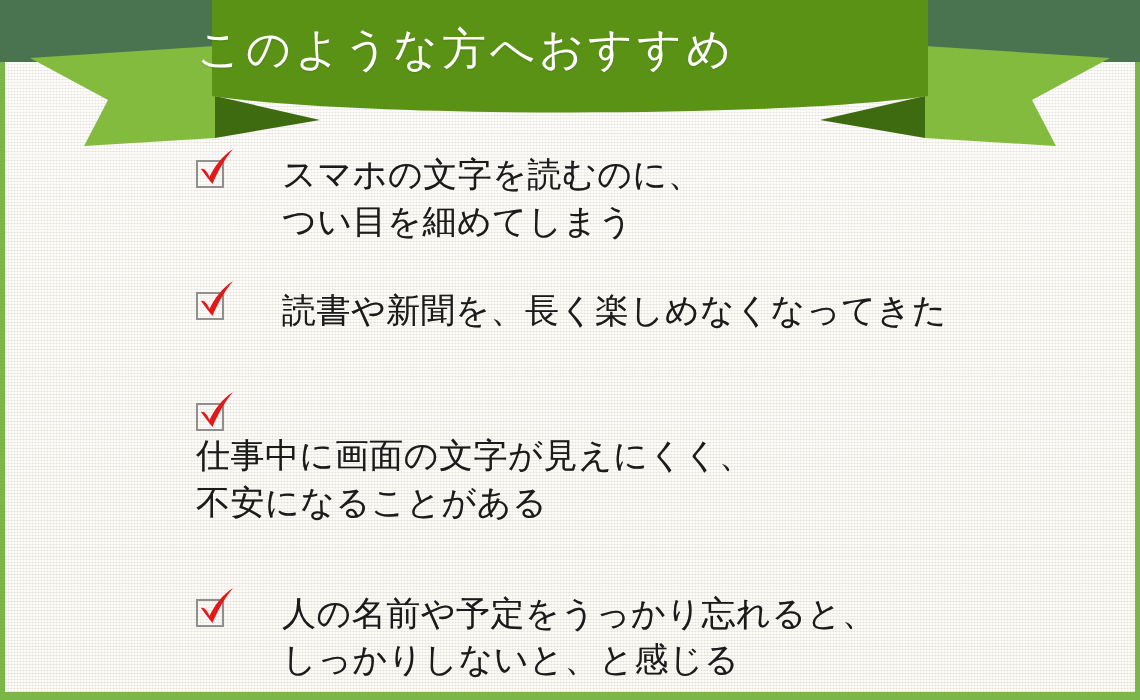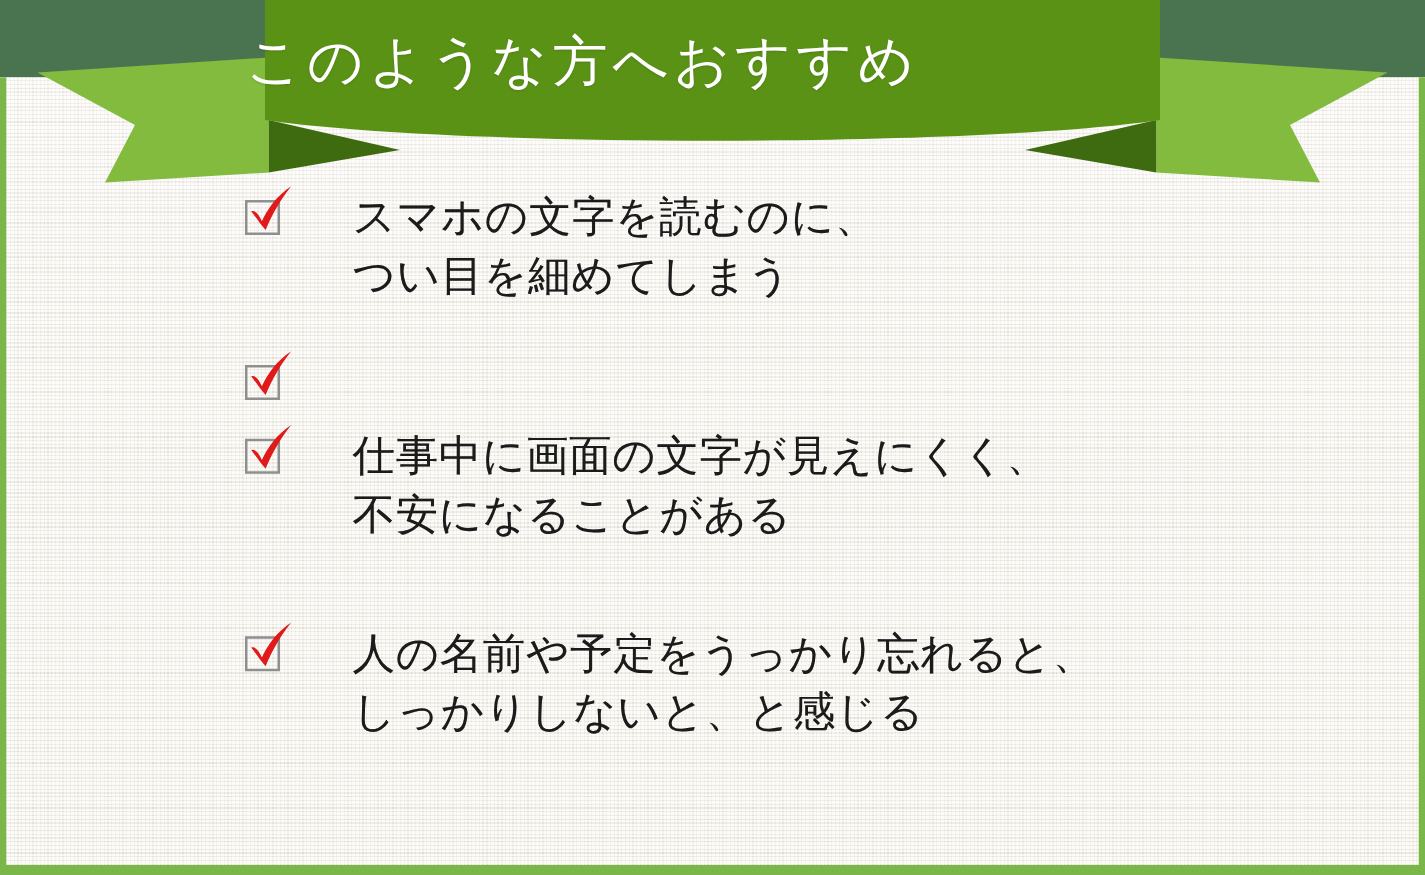--- a/index.html
+++ b/index.html
@@ -67,21 +67,21 @@
     padding:90px 0 0 0;
   }
   .item{
     display:flex;align-items:flex-start;
     padding-left:196px;
     margin-bottom:0;
     position:relative;
   }
   .item-1{margin-top:0px;}
   .item-2{margin-top:42px;}
-  .item-3{margin-top:21px;}
+  .item-3{margin-top:60px;flex-direction:column;}
   .item-4{margin-top:64px;}
 
   .checkbox{
     position:relative;
     width:30px;height:30px;
     flex:0 0 30px;
     margin-top:8px;
     margin-right:56px;
   }
   .checkbox .box{
@@ -132,20 +132,21 @@
 つい目を細めてしまう</div>
     </div>
 
     <div class="item item-2">
       <div class="checkbox">
         <div class="box"></div>
         <svg class="tick" viewBox="0 0 46 46">
           <path d="M6 23 C9 22 12 25 14.5 31 C19 21 27 10 38 3 C29 14 22 27 17.5 38 C14 34 9 27 6 23 Z" fill="#e01a1a"></path>
         </svg>
       </div>
+      <div class="lines">読書や新聞を、長く楽しめなくなってきた</div>
     </div>
 
     <div class="item item-3">
       <div class="checkbox">
         <div class="box"></div>
         <svg class="tick" viewBox="0 0 46 46">
           <path d="M6 23 C9 22 12 25 14.5 31 C19 21 27 10 38 3 C29 14 22 27 17.5 38 C14 34 9 27 6 23 Z" fill="#e01a1a"></path>
         </svg>
       </div>
       <div class="lines">仕事中に画面の文字が見えにくく、

